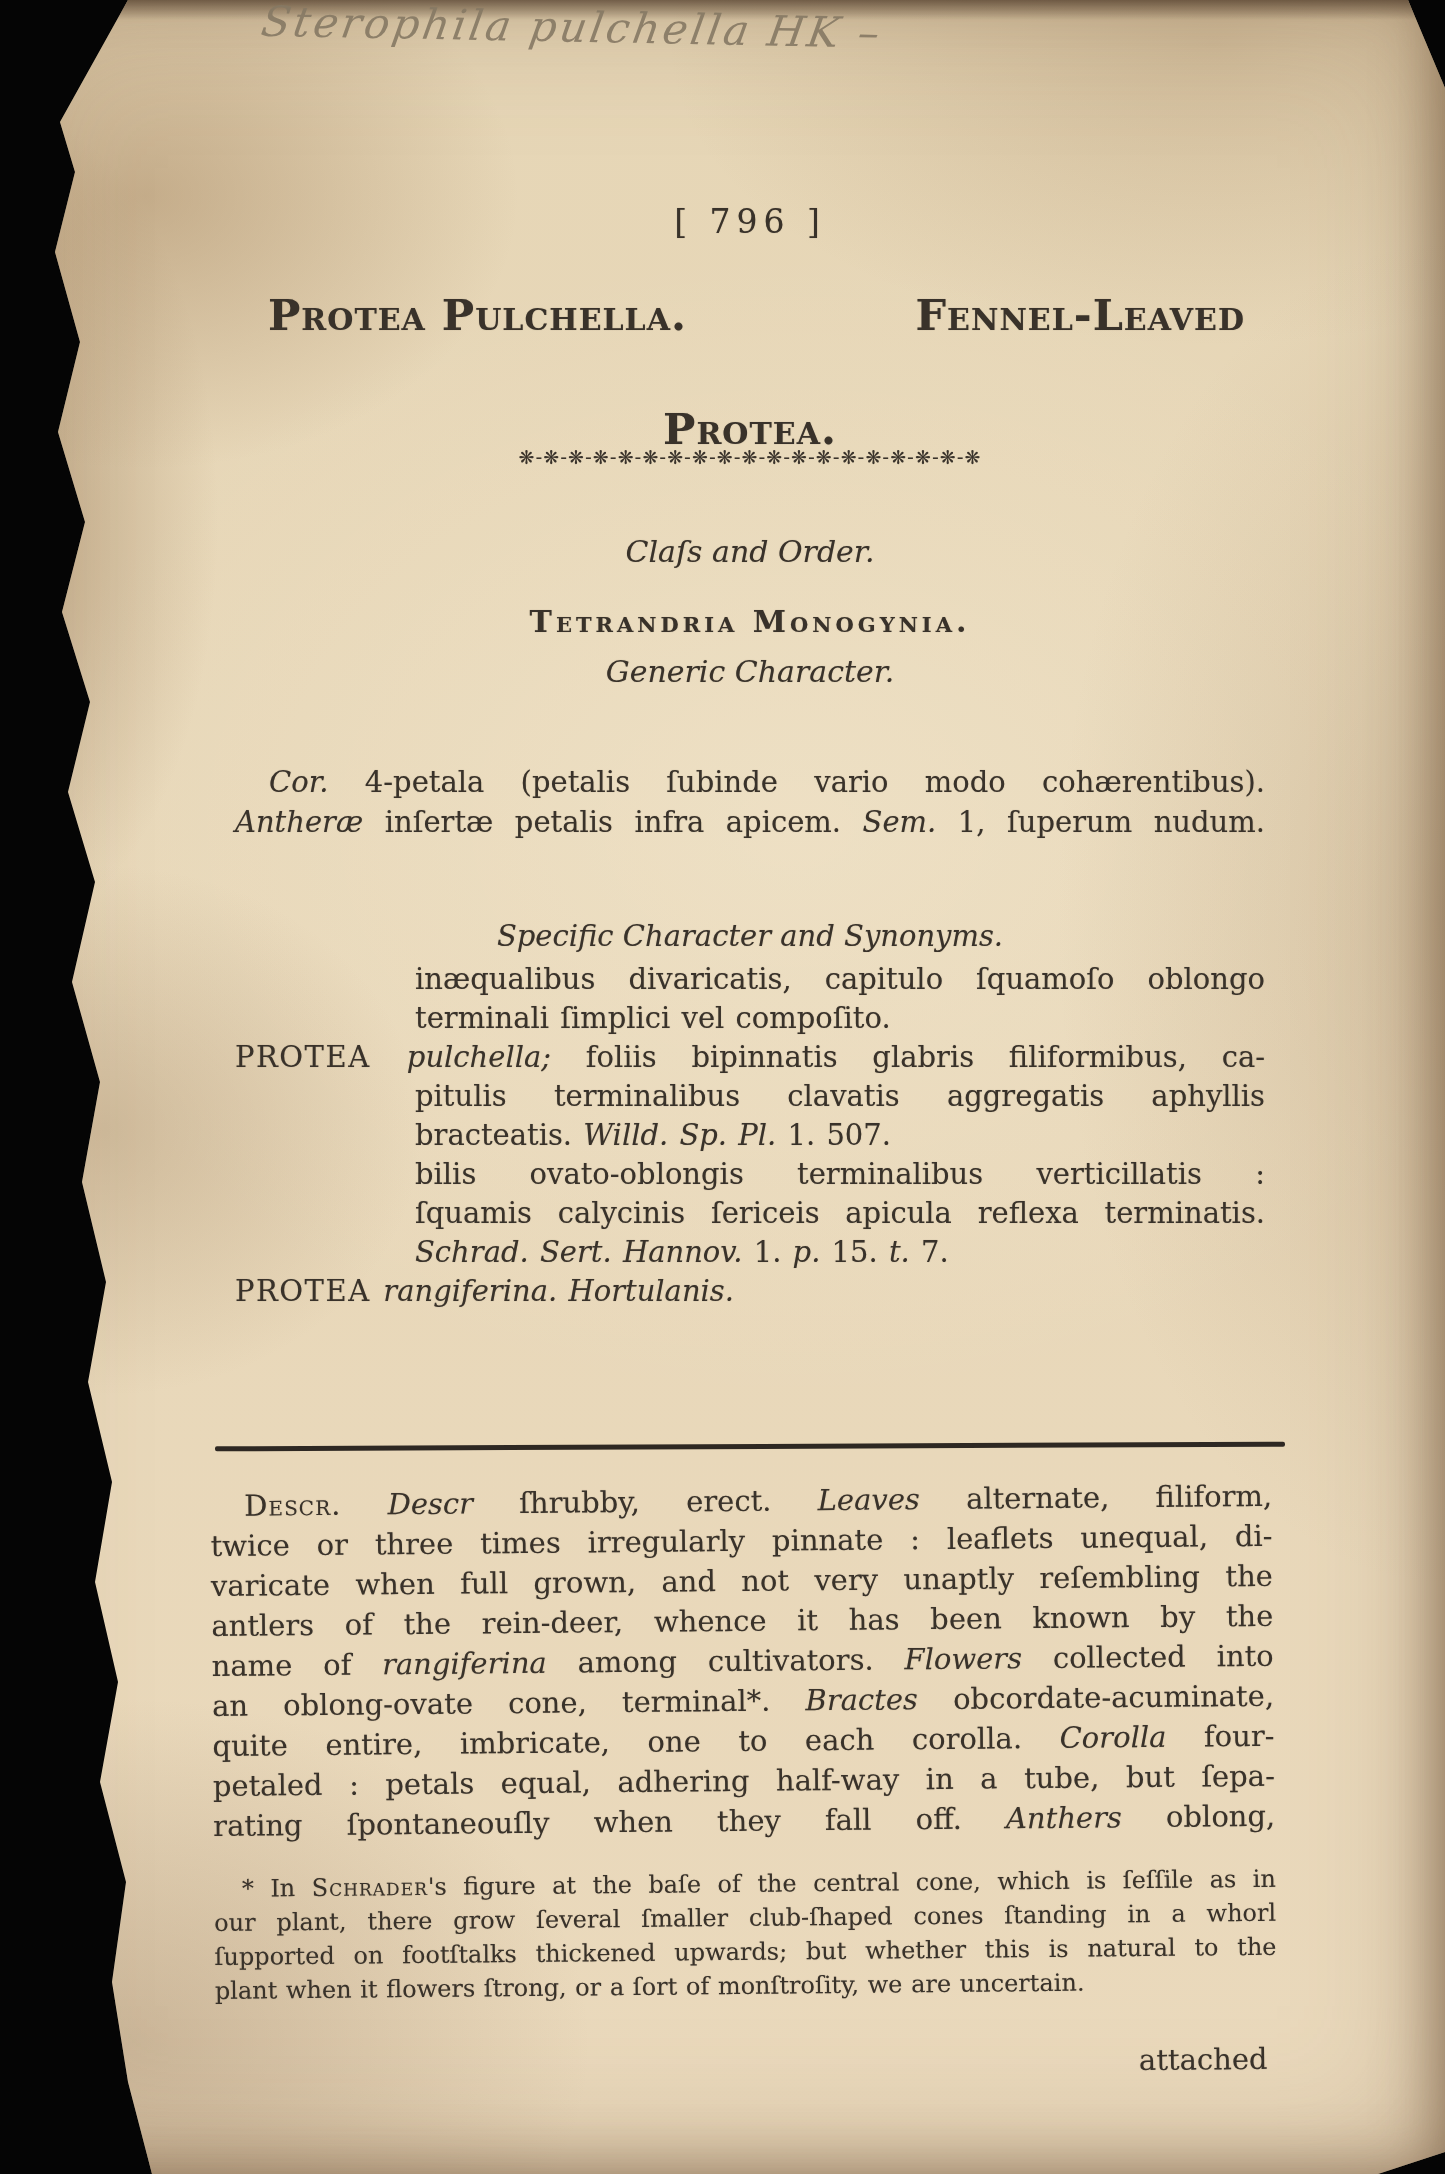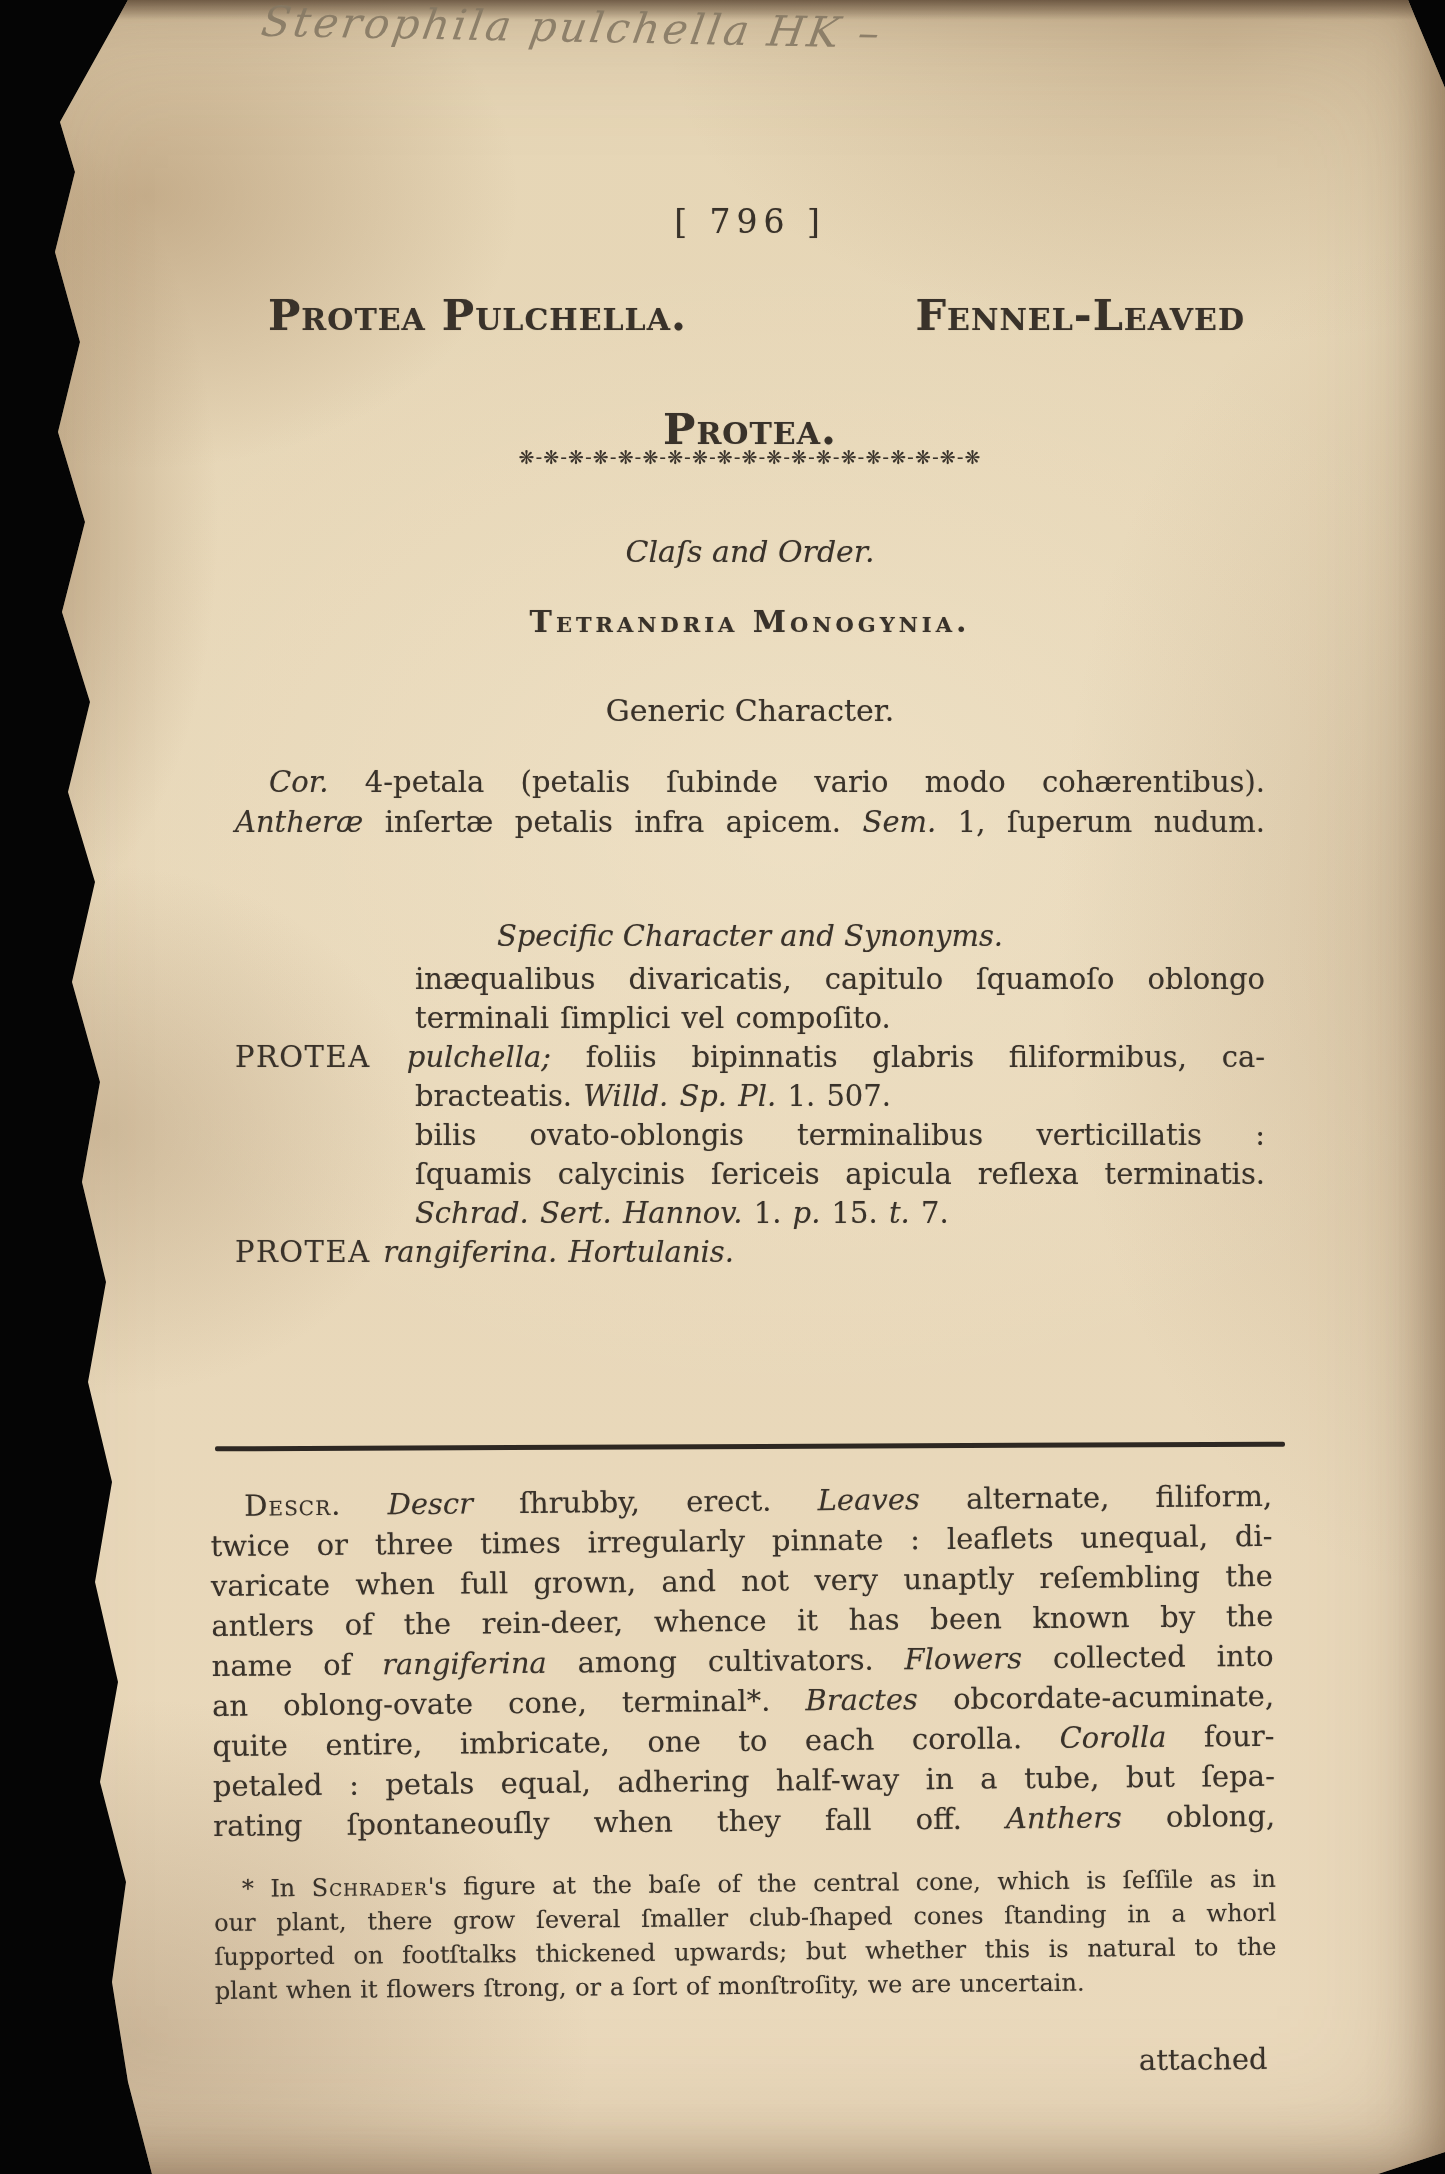--- a/index.html
+++ b/index.html
@@ -44,21 +44,21 @@
     font-size:43px;font-weight:600;font-variant:small-caps;letter-spacing:1px;}
   #title-line2{left:235px;top:356px;width:1030px;text-align:center;
     font-size:43px;font-weight:600;font-variant:small-caps;letter-spacing:1px;margin-top:48px;}
 
   #ornament{left:235px;top:446px;width:1030px;text-align:center;
     font-family:"DejaVu Sans", sans-serif;font-size:19px;letter-spacing:1px;color:#3a332b;}
 
   .center-head{left:235px;width:1030px;text-align:center;}
   #class-order-heading{top:534px;font-size:30px;font-style:italic;}
   #class-order-value{top:604px;font-size:30px;font-variant:small-caps;letter-spacing:4px;font-weight:600;}
-  #generic-heading{top:693px;font-size:30px;}
+  #generic-heading{top:654px;font-size:30px;font-style:italic;}
   #specific-heading{top:894px;font-size:29px;font-style:italic;margin-top:25px;}
 
   .textblock{font-size:29px;word-spacing:2px;}
   .tline{line-height:40px;}
   .tline.j{text-align:justify;text-align-last:justify;text-justify:inter-word;}
   .tline.cont{padding-left:180px;}
   .tline.ind{text-indent:34px;}
 
   #generic-paragraph{left:235px;top:762px;width:1030px;}
   #synonyms{left:235px;top:960px;width:1030px;}
@@ -99,20 +99,21 @@
     <div id="generic-paragraph" class="abs ink textblock">
         <div class="tline j ind"><span class="it">Cor.</span><span> 4-petala (petalis ſubinde vario modo cohærentibus).</span></div>
         <div class="tline j"><span class="it">Antheræ</span><span> inſertæ petalis infra apicem.  </span><span class="it">Sem.</span><span> 1, ſuperum nudum.</span></div>
       </div>
 
     <div id="specific-heading" class="abs ink center-head">Specific Character and Synonyms.</div>
     <div id="synonyms" class="abs ink textblock">
         <div class="tline j cont"><span>inæqualibus divaricatis, capitulo ſquamoſo oblongo</span></div>
         <div class="tline cont"><span>terminali ſimplici vel compoſito.</span></div>
         <div class="tline j"><span class="genus">PROTEA </span><span class="it">pulchella;</span><span> foliis bipinnatis glabris filiformibus, ca-</span></div>
+        <div class="tline j cont"><span>pitulis terminalibus clavatis aggregatis aphyllis</span></div>
         <div class="tline cont"><span>bracteatis.  </span><span class="it">Willd. Sp. Pl.</span><span> 1. 507.</span></div>
         <div class="tline j cont"><span>bilis ovato-oblongis terminalibus verticillatis :</span></div>
         <div class="tline j cont"><span>ſquamis calycinis ſericeis apicula reflexa terminatis.</span></div>
         <div class="tline cont"><span class="it">Schrad. Sert. Hannov.</span><span> 1. </span><span class="it">p.</span><span> 15. </span><span class="it">t.</span><span> 7.</span></div>
         <div class="tline"><span class="genus">PROTEA </span><span class="it">rangiferina.</span><span>  </span><span class="it">Hortulanis.</span></div>
       </div>
 
     <div id="rule" class="abs"></div>
 
     <div id="bottom-block" class="abs">

